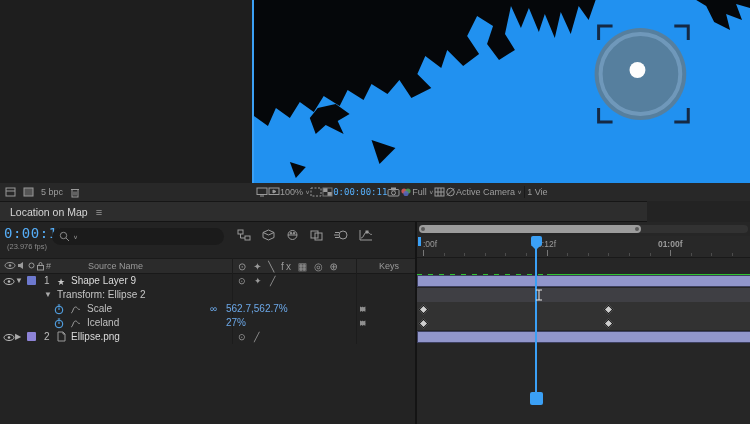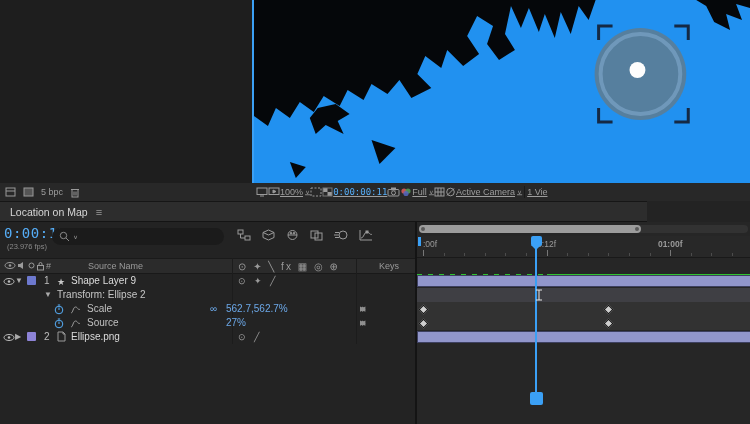--- a/index.html
+++ b/index.html
@@ -10,21 +10,21 @@
   
   .project-panel{position:absolute;left:0;top:0;width:252px;height:183px;background:#1e1e1e;}
   .viewer{position:absolute;left:252px;top:0;width:498px;height:183px;background:var(--viewer-bg);
           border-left:2px solid var(--accent);}
   .viewer svg{display:block;width:100%;height:100%;}
 
   
   .band{position:absolute;top:183px;height:18px;background:#282828;border-top:1px solid #151515;
         display:flex;align-items:center;font-size:9px;color:#9d9d9d;}
   .left-footer{left:0;width:252px;padding:0 5px;gap:7px;}
-  .viewer-toolbar{left:252px;width:498px;padding:0 4px;white-space:nowrap;overflow:hidden;text-decoration:underline;}
+  .viewer-toolbar{left:252px;width:498px;padding:0 4px;white-space:nowrap;overflow:hidden;}
   .tb-item{display:flex;align-items:center;gap:2px;cursor:default;}
   .caret{font-size:7px;color:#8a8a8a;transform:scaleY(.8);}
   .tb-sep{width:1px;height:12px;background:#1a1a1a;margin:0 2px;}
   .timecode-small{font-family:"DejaVu Sans Mono",monospace;color:var(--timecode);font-size:9px;}
   .icon{display:inline-flex;align-items:center;justify-content:center;}
   .icon svg{display:block;}
 
   
   .tab-bar{position:absolute;left:0;top:201px;width:647px;height:21px;background:#2d2d2d;
            border-top:1px solid #161616;border-bottom:1px solid #141414;
@@ -371,21 +371,21 @@
               <circle cx="5" cy="6" r="3.8"></circle>
               <line x1="5" y1="6" x2="5" y2="3.5"></line>
               <line x1="3.8" y1="1" x2="6.2" y2="1"></line>
             </svg>
         </span>
         <span class="c-graphicon icon">
           <svg width="11" height="9" fill="none" stroke="#9a9a9a">
               <path d="M1,8 C3,8 3,2 5.5,2 S8,6 10,4"></path>
             </svg>
         </span>
-        <span class="c-propname">Source</span>
+        <span class="c-propname">Iceland</span>
         <span class="c-value">27%</span>
         <span class="c-nav">
           <span>◀</span>
           <span>◆</span>
           <span>▶</span>
         </span>
       </div>
 
       <div class="row">
         <span class="c-eye icon">

